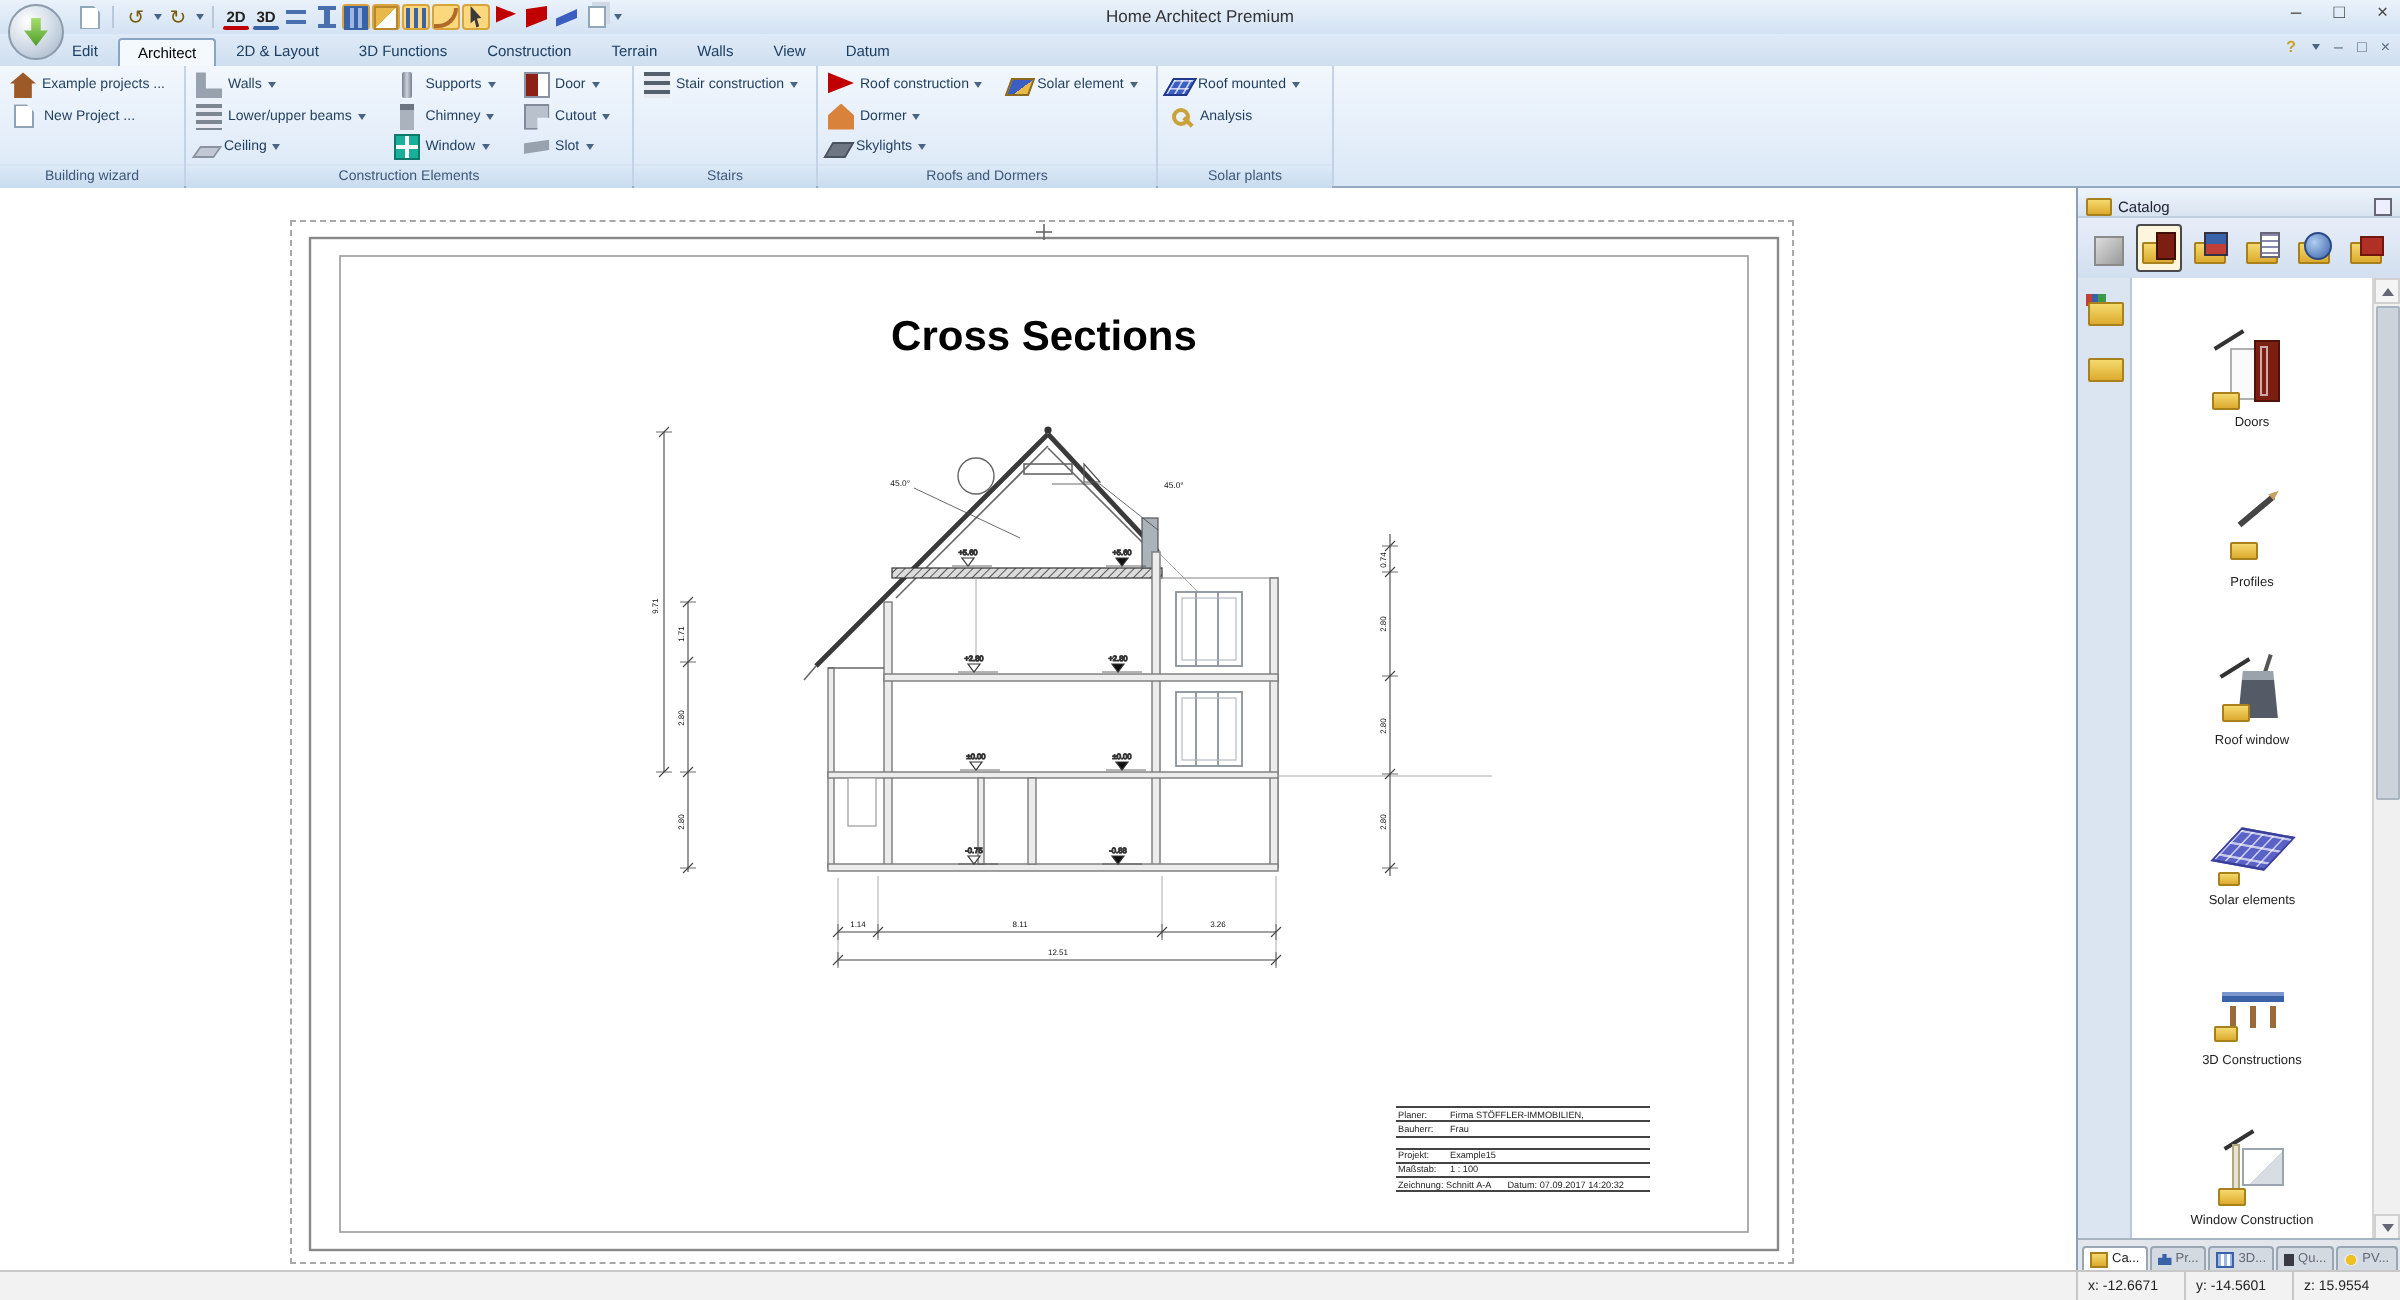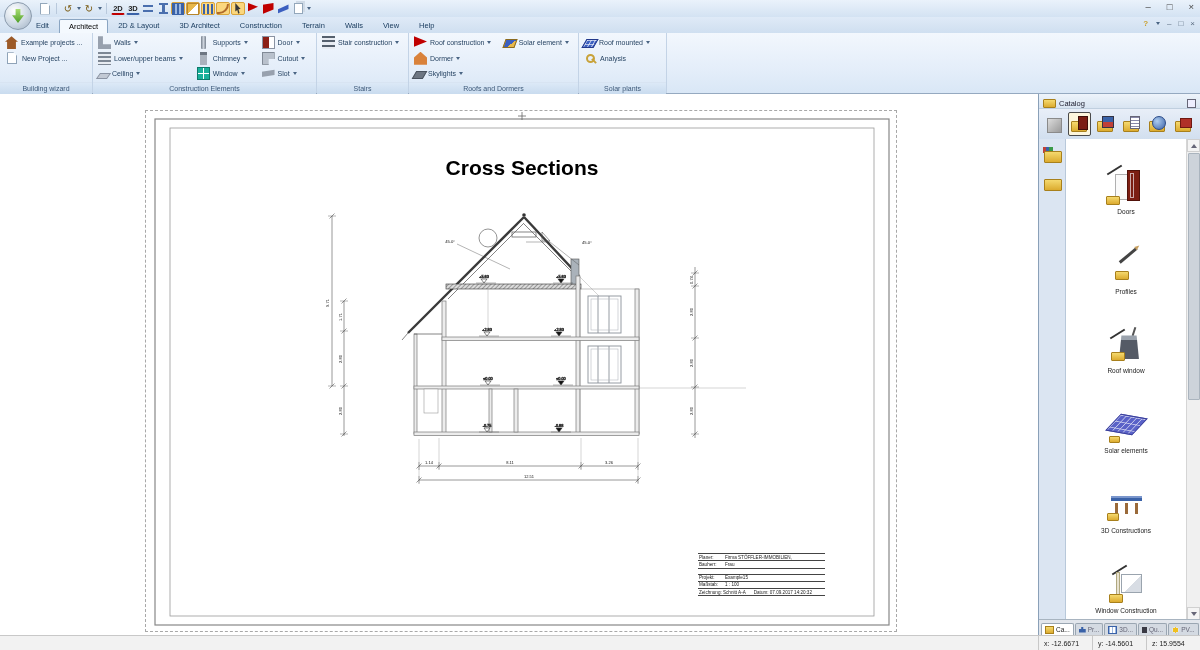--- a/index.html
+++ b/index.html
@@ -156,20 +156,21 @@
   
   #statusbar{position:absolute;left:0;top:635px;width:1200px;height:15px;background:#f2f2f2;border-top:1px solid #c8c8c8;box-sizing:border-box;display:flex;justify-content:flex-end;align-items:center;font-size:7px;color:#222}
   .sc{width:54px;height:100%;border-left:1px solid #c8c8c8;display:flex;align-items:center;padding-left:5px;box-sizing:border-box}
 </style>
 </head>
 <body>
 
 <div id="app">
 
   <div id="titlebar">
+    <div class="apptitle">Home Architect Premium</div>
     <div class="qat">
       <span class="q q-new">
           <i></i>
         </span>
       <span class="qsep"></span>
       <span class="q">↺</span>
         <span class="ddq"></span>
       <span class="q">↻</span>
         <span class="ddq"></span>
       <span class="qsep"></span>
@@ -217,26 +218,26 @@
     </div>
   </div>
   <div class="orb">
       <i></i>
     </div>
 
   <div id="tabrow">
     <div class="tab">Edit</div>
     <div class="tab active">Architect</div>
     <div class="tab">2D &amp; Layout</div>
-    <div class="tab">3D Architect</div>
+    <div class="tab">3D Functions</div>
     <div class="tab">Construction</div>
     <div class="tab">Terrain</div>
     <div class="tab">Walls</div>
     <div class="tab">View</div>
-    <div class="tab">Help</div>
+    <div class="tab">Datum</div>
     <div class="rbc">
       <span class="help">?</span>
       <span class="ddq"></span>
       <span>–</span>
       <span>□</span>
       <span>×</span>
     </div>
   </div>
 
   <div id="ribbon">

